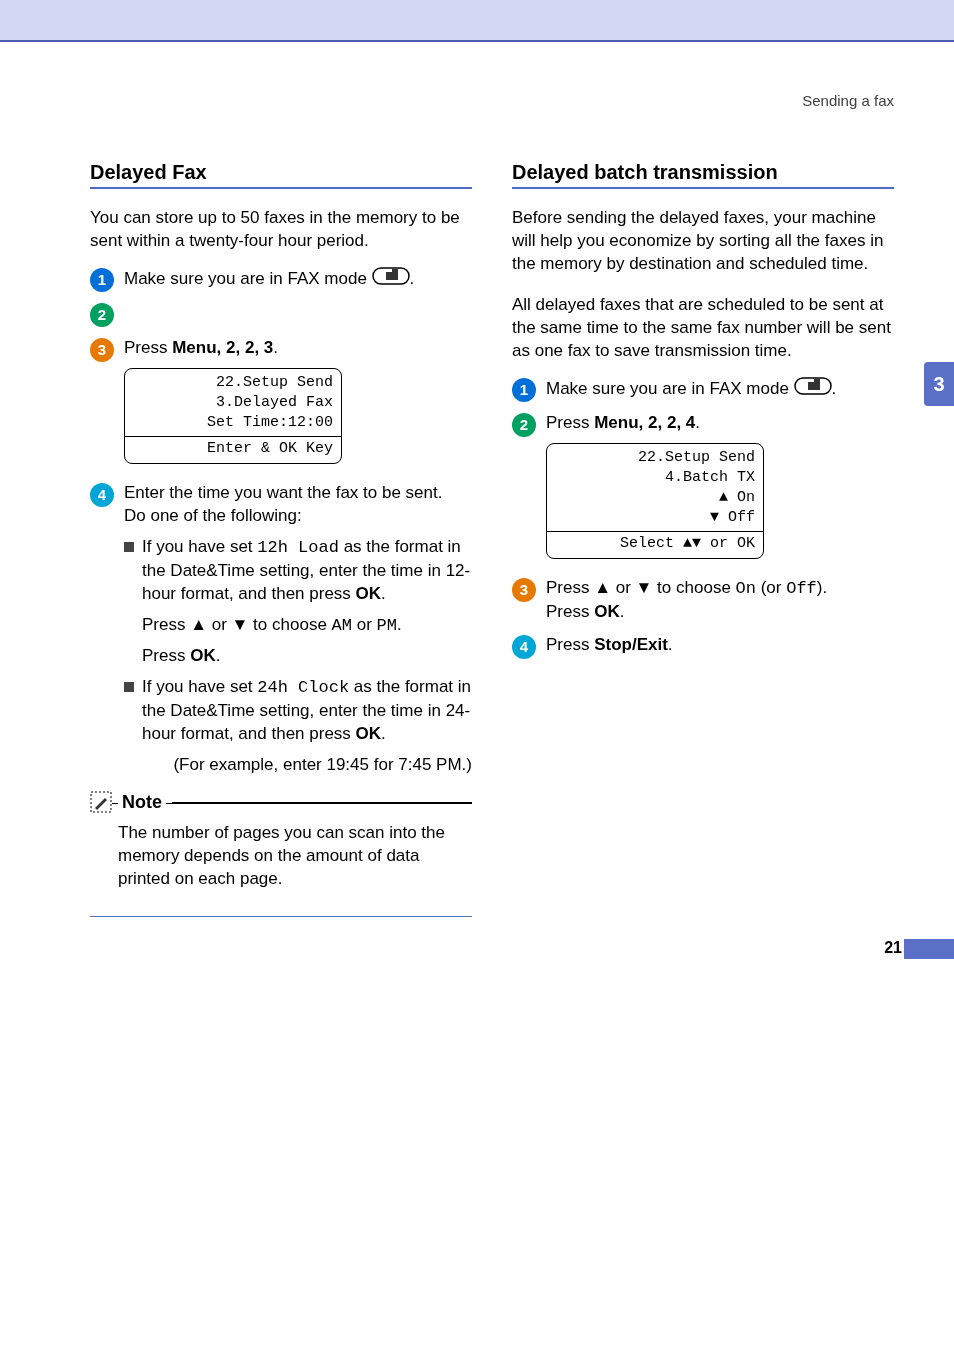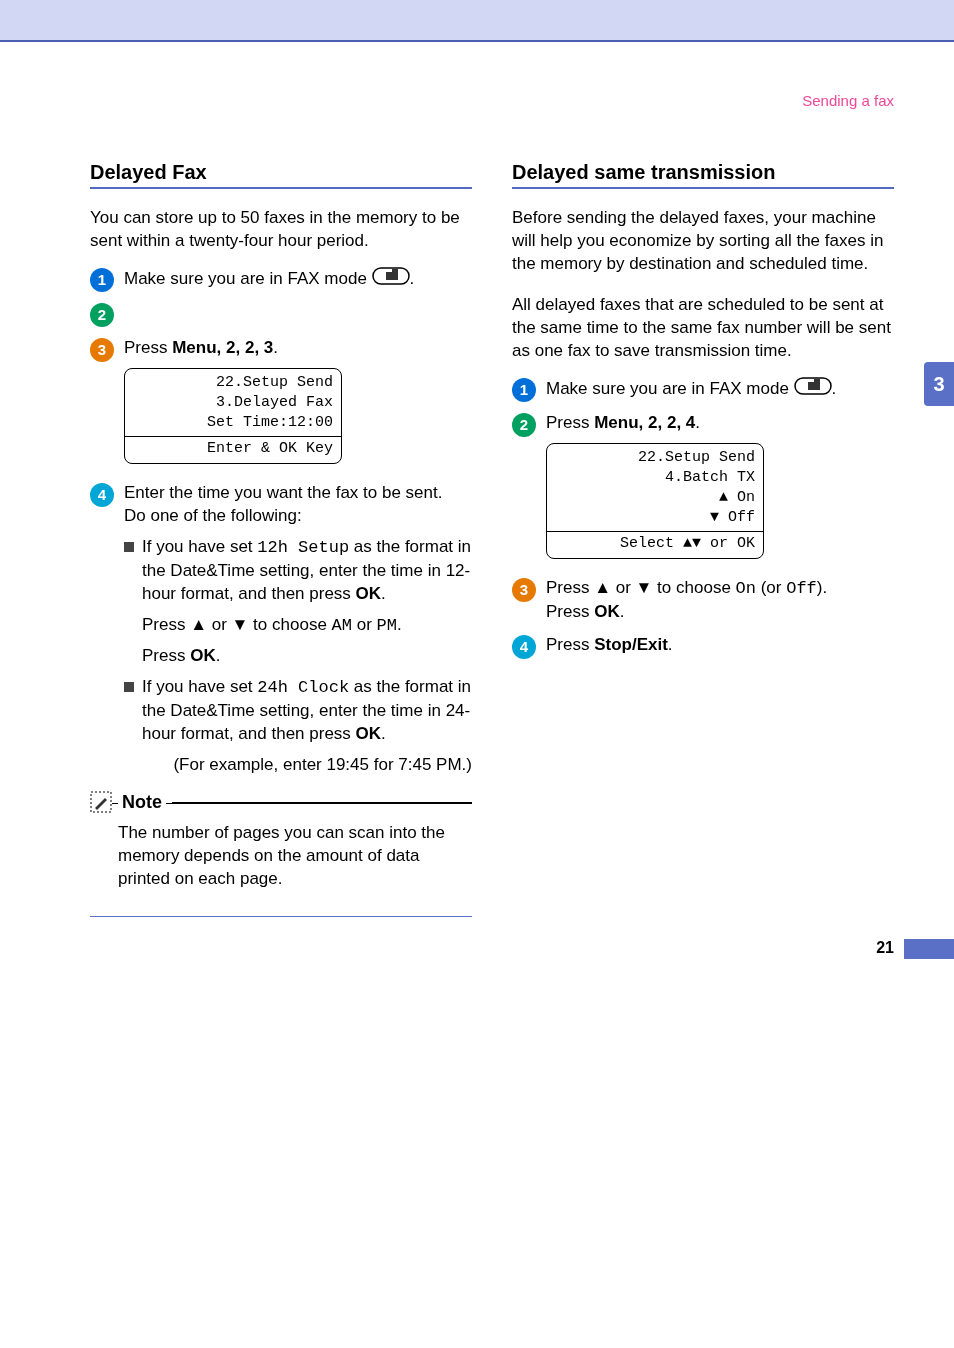--- a/index.html
+++ b/index.html
@@ -16,21 +16,21 @@
     border-bottom: 2px solid #4a5db0;
   }
   .page {
     position: relative;
     padding: 50px 60px 60px 90px;
     box-sizing: border-box;
   }
   .breadcrumb {
     text-align: right;
     font-size: 15px;
-    color: #ec4899;
+    color: #404040;
     margin-bottom: 50px;
   }
   .side-tab {
     position: absolute;
     right: 0;
     top: 320px;
     width: 30px;
     height: 44px;
     background: #5a6fc6;
     color: #fff;
@@ -142,21 +142,21 @@
   .note-line {
     flex: 1;
     height: 1.5px;
     background: #000;
   }
   .note-body {
     margin-left: 28px;
   }
   .page-num {
     position: absolute;
-    right: 60px;
+    right: 52px;
     bottom: 20px;
     font-weight: bold;
     font-size: 16px;
   }
   .page-num-bar {
     position: absolute;
     right: 0;
     bottom: 18px;
     width: 50px;
     height: 20px;
@@ -220,21 +220,21 @@
 
         <div class="step">
           <div class="step-num c-cyan">4</div>
           <div class="step-body">
             <div>Enter the time you want the fax to be sent.</div>
             <div>Do one of the following:</div>
 
             <div class="bullet-row">
               <div class="bullet-sq"></div>
               <div>
-                <span>If you have set </span><span class="mono">12h Setup</span><span> as the format in the Date&amp;Time setting, enter the time in 12-hour format, and then press </span><span class="bold">OK</span>.
+                <span>If you have set </span><span class="mono">12h Load</span><span> as the format in the Date&amp;Time setting, enter the time in 12-hour format, and then press </span><span class="bold">OK</span>.
               </div>
             </div>
             <div class="para" style="margin-left:18px;">
               <span>Press ▲ or ▼ to choose </span><span class="mono">AM</span><span> or </span><span class="mono">PM</span>.
             </div>
             <div class="para" style="margin-left:18px;">
               <span>Press </span><span class="bold">OK</span>.
             </div>
 
             <div class="bullet-row">
@@ -255,21 +255,21 @@
             <path d="M5 17 L15 7 L17 9 L7 19 Z" fill="#333"></path>
           </svg>
           <span class="note-label">Note</span>
           <div class="note-line"></div>
         </div>
         <div class="note-body">The number of pages you can scan into the memory depends on the amount of data printed on each page.</div>
       </div>
     </div>
 
     <div class="col">
-      <h2 class="section-title">Delayed same transmission</h2>
+      <h2 class="section-title">Delayed batch transmission</h2>
 
       <p class="intro">Before sending the delayed faxes, your machine will help you economize by sorting all the faxes in the memory by destination and scheduled time.</p>
       <p class="intro">All delayed faxes that are scheduled to be sent at the same time to the same fax number will be sent as one fax to save transmission time.</p>
 
       <div class="steps">
 
         <div class="step">
           <div class="step-num c-blue">1</div>
           <div class="step-body">
             <span>Make sure you are in FAX mode </span>

